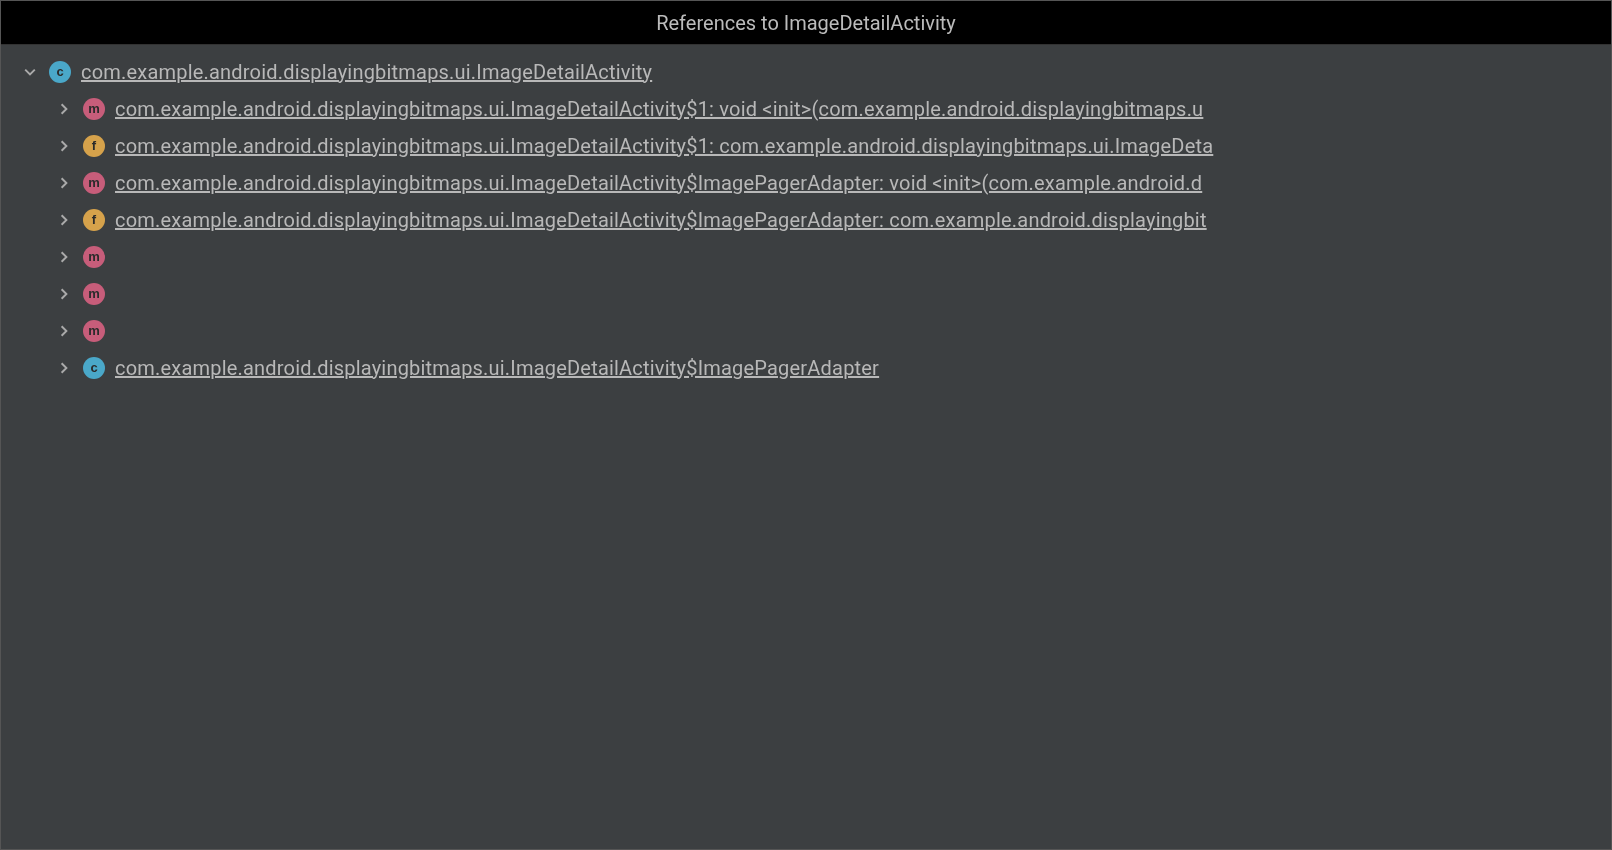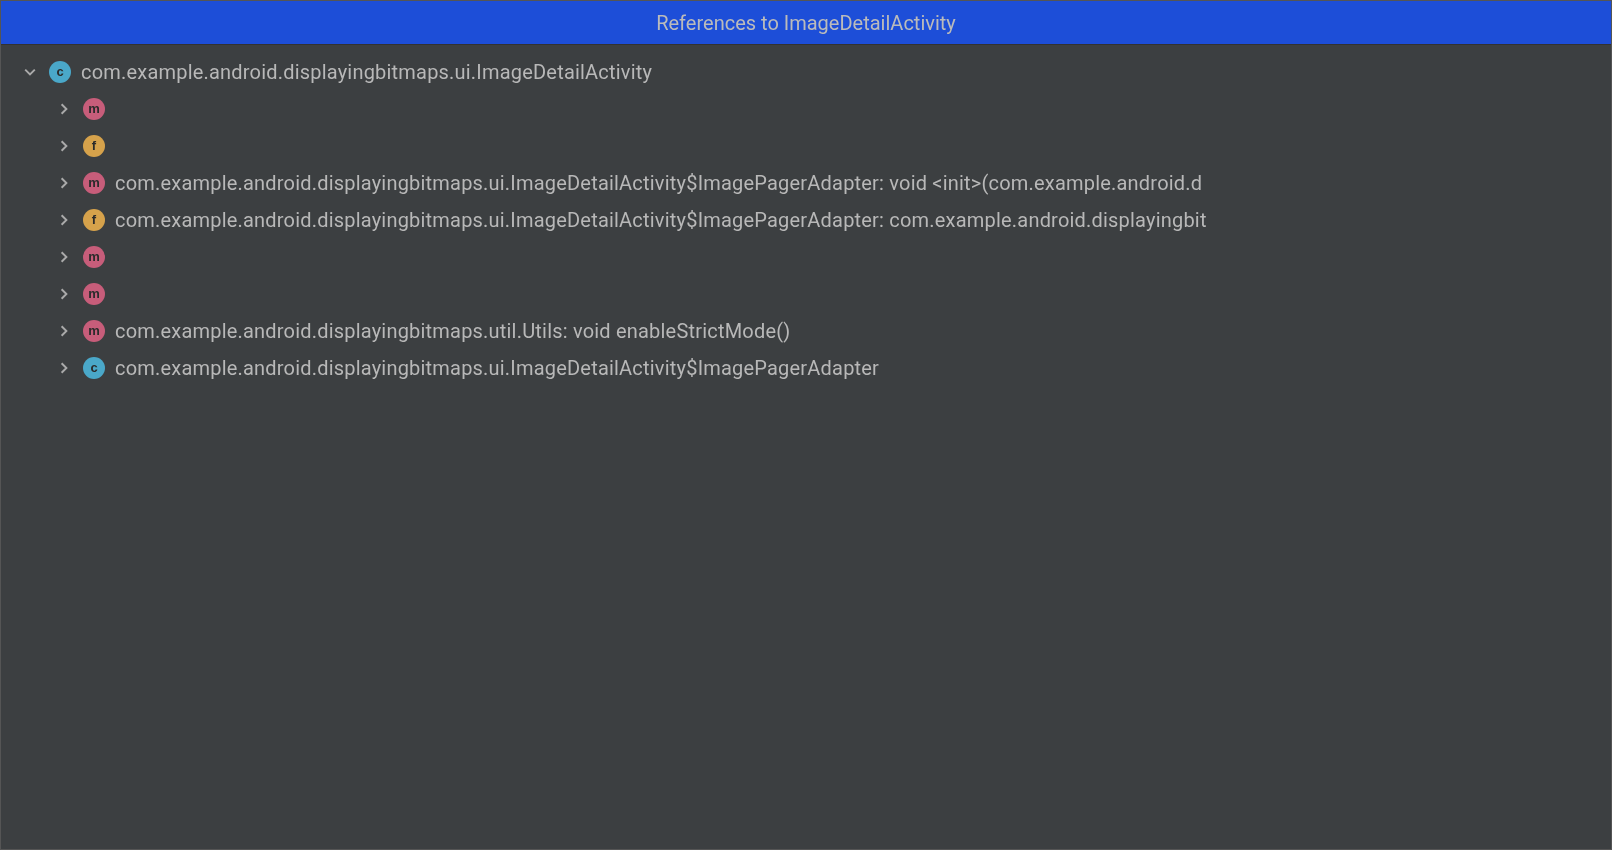--- a/index.html
+++ b/index.html
@@ -11,21 +11,21 @@
     background: #3c3f41;
     font-family: -apple-system, BlinkMacSystemFont, "Segoe UI", Roboto, sans-serif;
     font-size: 20px;
     color: #bababa;
     width: 1612px;
     height: 850px;
     overflow: hidden;
     border: 1px solid #555;
   }
   .title-bar {
-    background: #1d4ed8;
+    background: #000000;
     height: 44px;
     display: flex;
     align-items: center;
     justify-content: center;
     color: #bbbbbb;
     font-size: 20px;
     border-bottom: 1px solid #323232;
   }
   .tree-panel {
     padding: 8px 0 0 0;
@@ -69,20 +69,21 @@
     margin-right: 10px;
     flex-shrink: 0;
     font-family: sans-serif;
   }
   .badge-c { background: #4aa8c9; }
   .badge-m { background: #c75d7a; }
   .badge-f { background: #d6a24b; }
   .row-label {
     color: #b8b8b8;
     letter-spacing: 0.2px;
+    text-decoration: underline;
   }
 </style>
 </head>
 <body>
 
 <div class="title-bar">
   <span>References to ImageDetailActivity</span>
 </div>
 
 <div class="tree-panel">
@@ -97,29 +98,31 @@
     <span class="row-label">com.example.android.displayingbitmaps.ui.ImageDetailActivity</span>
   </div>
 
   <div class="tree-row indent-1">
     <span class="chevron">
       <svg viewBox="0 0 10 10">
           <path d="M3 1 L7 5 L3 9" fill="none" stroke="currentColor" stroke-width="1.6"></path>
         </svg>
     </span>
     <span class="type-badge badge-m">m</span>
+    <span class="row-label">com.example.android.displayingbitmaps.ui.ImageDetailActivity$1: void &lt;init&gt;(com.example.android.displayingbitmaps.u</span>
   </div>
 
   <div class="tree-row indent-1">
     <span class="chevron">
       <svg viewBox="0 0 10 10">
           <path d="M3 1 L7 5 L3 9" fill="none" stroke="currentColor" stroke-width="1.6"></path>
         </svg>
     </span>
     <span class="type-badge badge-f">f</span>
+    <span class="row-label">com.example.android.displayingbitmaps.ui.ImageDetailActivity$1: com.example.android.displayingbitmaps.ui.ImageDeta</span>
   </div>
 
   <div class="tree-row indent-1">
     <span class="chevron">
       <svg viewBox="0 0 10 10">
           <path d="M3 1 L7 5 L3 9" fill="none" stroke="currentColor" stroke-width="1.6"></path>
         </svg>
     </span>
     <span class="type-badge badge-m">m</span>
     <span class="row-label">com.example.android.displayingbitmaps.ui.ImageDetailActivity$ImagePagerAdapter: void &lt;init&gt;(com.example.android.d</span>
@@ -153,21 +156,20 @@
     <span class="type-badge badge-m">m</span>
   </div>
 
   <div class="tree-row indent-1">
     <span class="chevron">
       <svg viewBox="0 0 10 10">
           <path d="M3 1 L7 5 L3 9" fill="none" stroke="currentColor" stroke-width="1.6"></path>
         </svg>
     </span>
     <span class="type-badge badge-m">m</span>
-    <span class="row-label">com.example.android.displayingbitmaps.util.Utils: void enableStrictMode()</span>
   </div>
 
   <div class="tree-row indent-1">
     <span class="chevron">
       <svg viewBox="0 0 10 10">
           <path d="M3 1 L7 5 L3 9" fill="none" stroke="currentColor" stroke-width="1.6"></path>
         </svg>
     </span>
     <span class="type-badge badge-c">c</span>
     <span class="row-label">com.example.android.displayingbitmaps.ui.ImageDetailActivity$ImagePagerAdapter</span>

